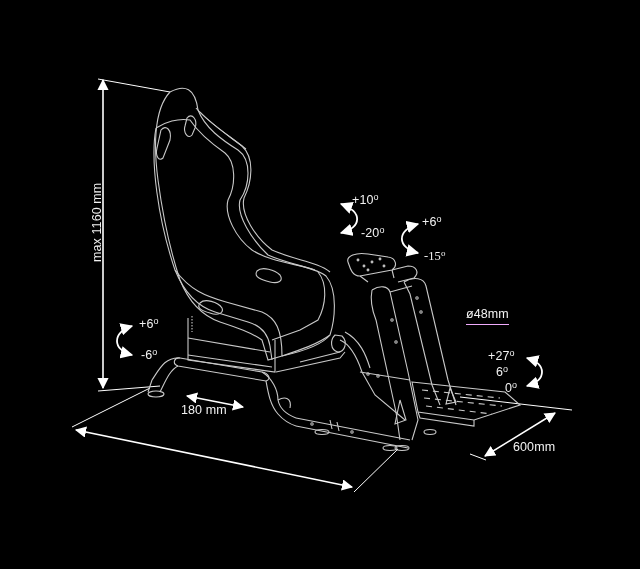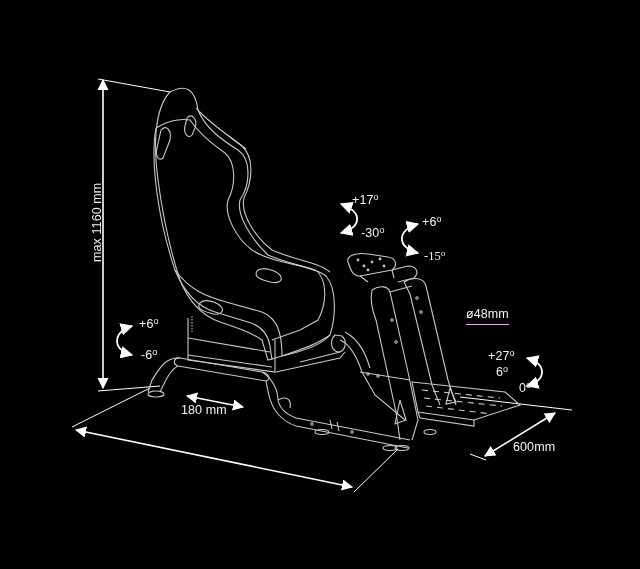--- a/index.html
+++ b/index.html
@@ -156,23 +156,23 @@
 
   <div class="lbl" style="left:181px; top:404px;">180 mm</div>
 
   <div class="lbl" style="left:513px; top:441px;text-align:center;">600mm</div>
 
   <div class="lbl underline" style="left:466px; top:308px;">ø48mm</div>
 
   <div class="lbl" style="left:139px; top:317px;"><span>+6</span><sup>o</sup></div>
   <div class="lbl" style="left:141px; top:348px;"><span>-6</span><sup>o</sup></div>
 
-  <div class="lbl" style="left:352px; top:193px;"><span>+17</span><sup>o</sup></div>
-  <div class="lbl" style="left:361px; top:226px;"><span>-30</span><sup>o</sup></div>
+  <div class="lbl" style="left:352px; top:193px;"><span>+10</span><sup>o</sup></div>
+  <div class="lbl" style="left:361px; top:226px;"><span>-20</span><sup>o</sup></div>
 
   <div class="lbl" style="left:422px; top:215px;"><span>+6</span><sup>o</sup></div>
   <div class="lbl" style="left:424px; top:249px;font-family:Liberation Serif, serif;"><span>-15</span><sup>o</sup></div>
 
   <div class="lbl" style="left:488px; top:349px;"><span>+27</span><sup>o</sup></div>
   <div class="lbl" style="left:496px; top:365px;"><span>6</span><sup>o</sup></div>
-  <div class="lbl" style="left:519px; top:381px;"><span>0</span><sup>o</sup></div>
+  <div class="lbl" style="left:505px; top:381px;"><span>0</span><sup>o</sup></div>
 
 </div>
 
 </body></html>

